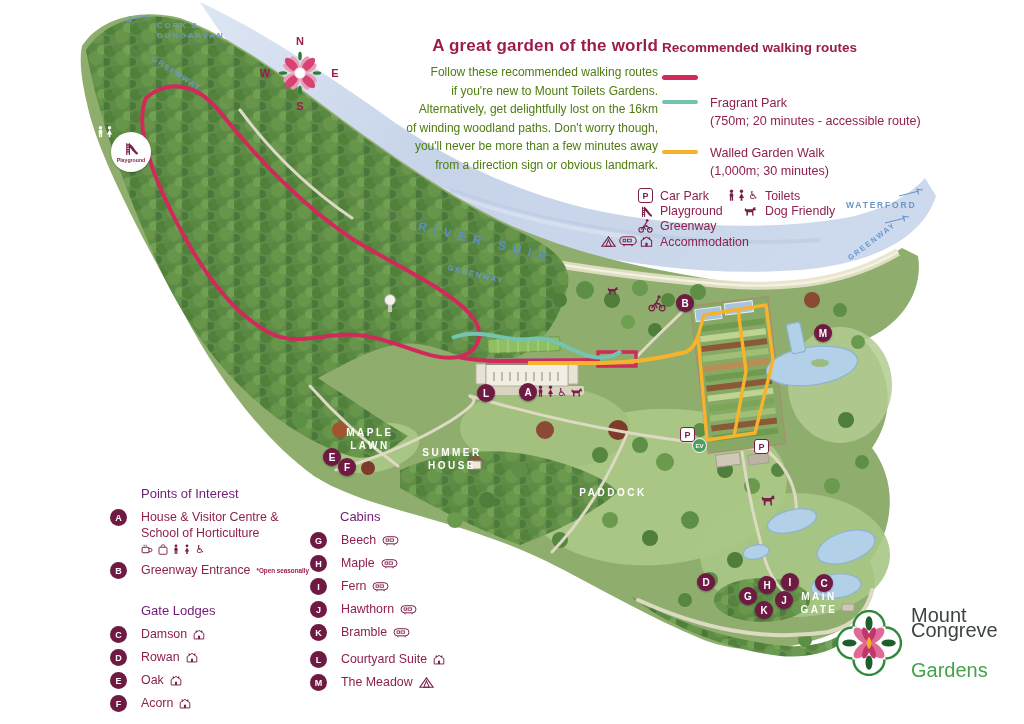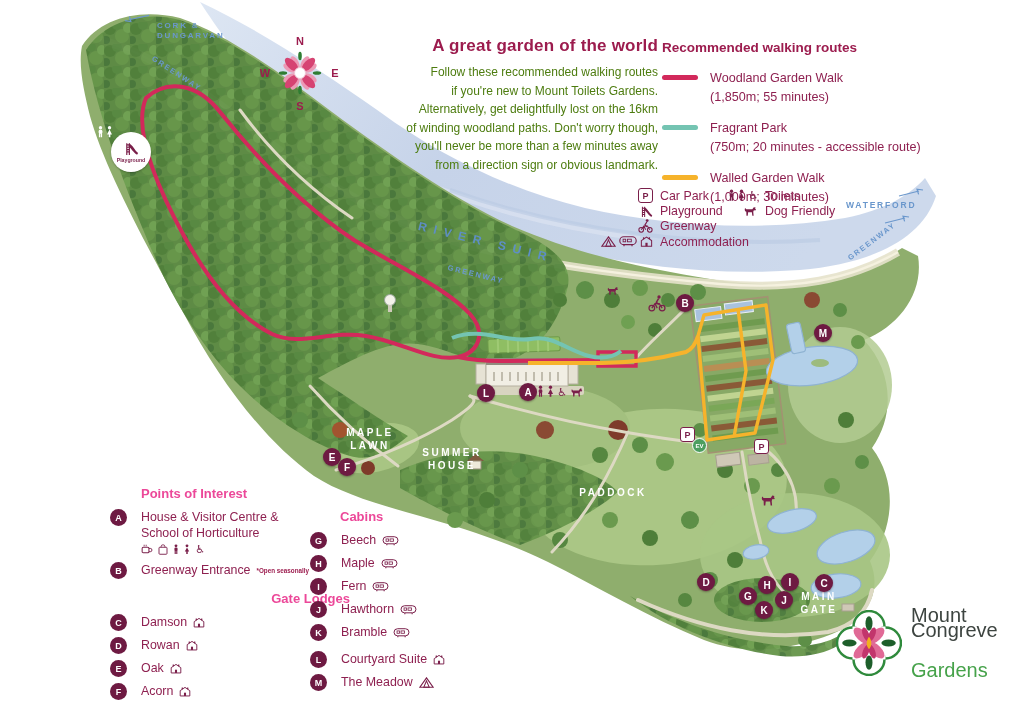--- a/index.html
+++ b/index.html
@@ -35,21 +35,21 @@
   .mk{position:absolute;width:18px;height:18px;border-radius:50%;background:#6e1a42;color:#fff;font-size:10px;font-weight:bold;display:flex;align-items:center;justify-content:center;box-shadow:0 1px 2px rgba(40,10,25,.4);}
   .pbadge{position:absolute;width:13px;height:13px;border-radius:3px;background:#fff;border:1.6px solid #7a1f4a;color:#7a1f4a;font-size:9px;font-weight:bold;display:flex;align-items:center;justify-content:center;}
   .evbadge{position:absolute;width:13px;height:13px;border-radius:50%;background:#4c9e5f;color:#fff;font-size:6px;font-weight:bold;display:flex;align-items:center;justify-content:center;border:1px solid #fff;}
   .pg-badge{position:absolute;left:111px;top:132px;width:40px;height:40px;border-radius:50%;background:#fff;box-shadow:0 1px 2px rgba(0,0,0,.25);display:flex;flex-direction:column;align-items:center;justify-content:center;color:#7a1f4a;}
   .pg-badge .pg-txt{font-size:5.2px;font-weight:bold;margin-top:1px;}
   .map-ic{position:absolute;color:#7a1f4a;display:flex;gap:2px;align-items:flex-end;}
   .map-ic.white{color:#ffffff;}
 
   
   .panel{position:absolute;color:#8e2050;font-size:12.4px;}
-  .panel .p-title{font-size:13px;font-weight:bold;color:#ec4899;margin:0 0 8px 31px;}
+  .panel .p-title{font-size:13px;font-weight:normal;color:#701a75;margin:0 0 8px 31px;}
   .p-row{display:flex;align-items:flex-start;margin-bottom:6px;}
   .chip{flex:0 0 auto;width:17px;height:17px;border-radius:50%;background:#6e1a42;color:#fff;font-size:9px;font-weight:bold;display:flex;align-items:center;justify-content:center;margin-right:14px;}
   .p-row .nm{line-height:13.5px;padding-top:2px;display:flex;align-items:center;gap:6px;color:#8e2050;}
   .sup{font-size:6.3px;vertical-align:super;color:#9c1c4e;font-weight:bold;}
   .poi-icons{display:flex;gap:5px;align-items:flex-end;color:#7a1f4a;margin-top:4px;}
   .ic{color:#7a1f4a;display:inline-flex;}
 
   
   .logo{position:absolute;left:836px;top:608px;display:flex;align-items:center;gap:9px;}
   .logo-txt{font-weight:normal;font-size:20px;line-height:15px;color:#3d4440;}
@@ -313,22 +313,20 @@
   <div class="line">Alternatively, get delightfully lost on the 16km</div>
   <div class="line">of winding woodland paths. Don't worry though,</div>
   <div class="line">you'll never be more than a few minutes away</div>
   <div class="line">from a direction sign or obvious landmark.</div>
 </div>
 
 <div class="routes-legend">
   <div class="rl-title">Recommended walking routes</div>
   <div class="rl-item">
     <span class="rl-swatch sw-pink"></span>
-    <span><span class="rl-name">Woodland Garden Walk</span><br>
-    <span class="rl-detail">(1,850m; 55 minutes)</span></span>
   </div>
   <div class="rl-item">
     <span class="rl-swatch sw-teal"></span>
     <span><span class="rl-name">Fragrant Park</span><br>
     <span class="rl-detail">(750m; 20 minutes - accessible route)</span></span>
   </div>
   <div class="rl-item">
     <span class="rl-swatch sw-yellow"></span>
     <span><span class="rl-name">Walled Garden Walk</span><br>
     <span class="rl-detail">(1,000m; 30 minutes)</span></span>
@@ -509,21 +507,21 @@
       </span>
     </span>
   </div>
   <div class="p-row" style="margin-top:7px;">
     <span class="chip">B</span>
     <span class="nm">
           <span>Greenway Entrance</span>
           <span class="sup">*Open seasonally</span>
         </span>
   </div>
-  <div class="p-title" style="margin-top:12px;text-align:right;">Gate Lodges</div>
+  <div class="p-title" style="margin-top:24px;">Gate Lodges</div>
   <div class="p-row">
     <span class="chip">C</span>
     <span class="nm">
           <span>Damson</span>
           <span class="ic">
             <svg width="12" height="11">
               <use href="#i-house"></use>
             </svg>
           </span>
         </span>

